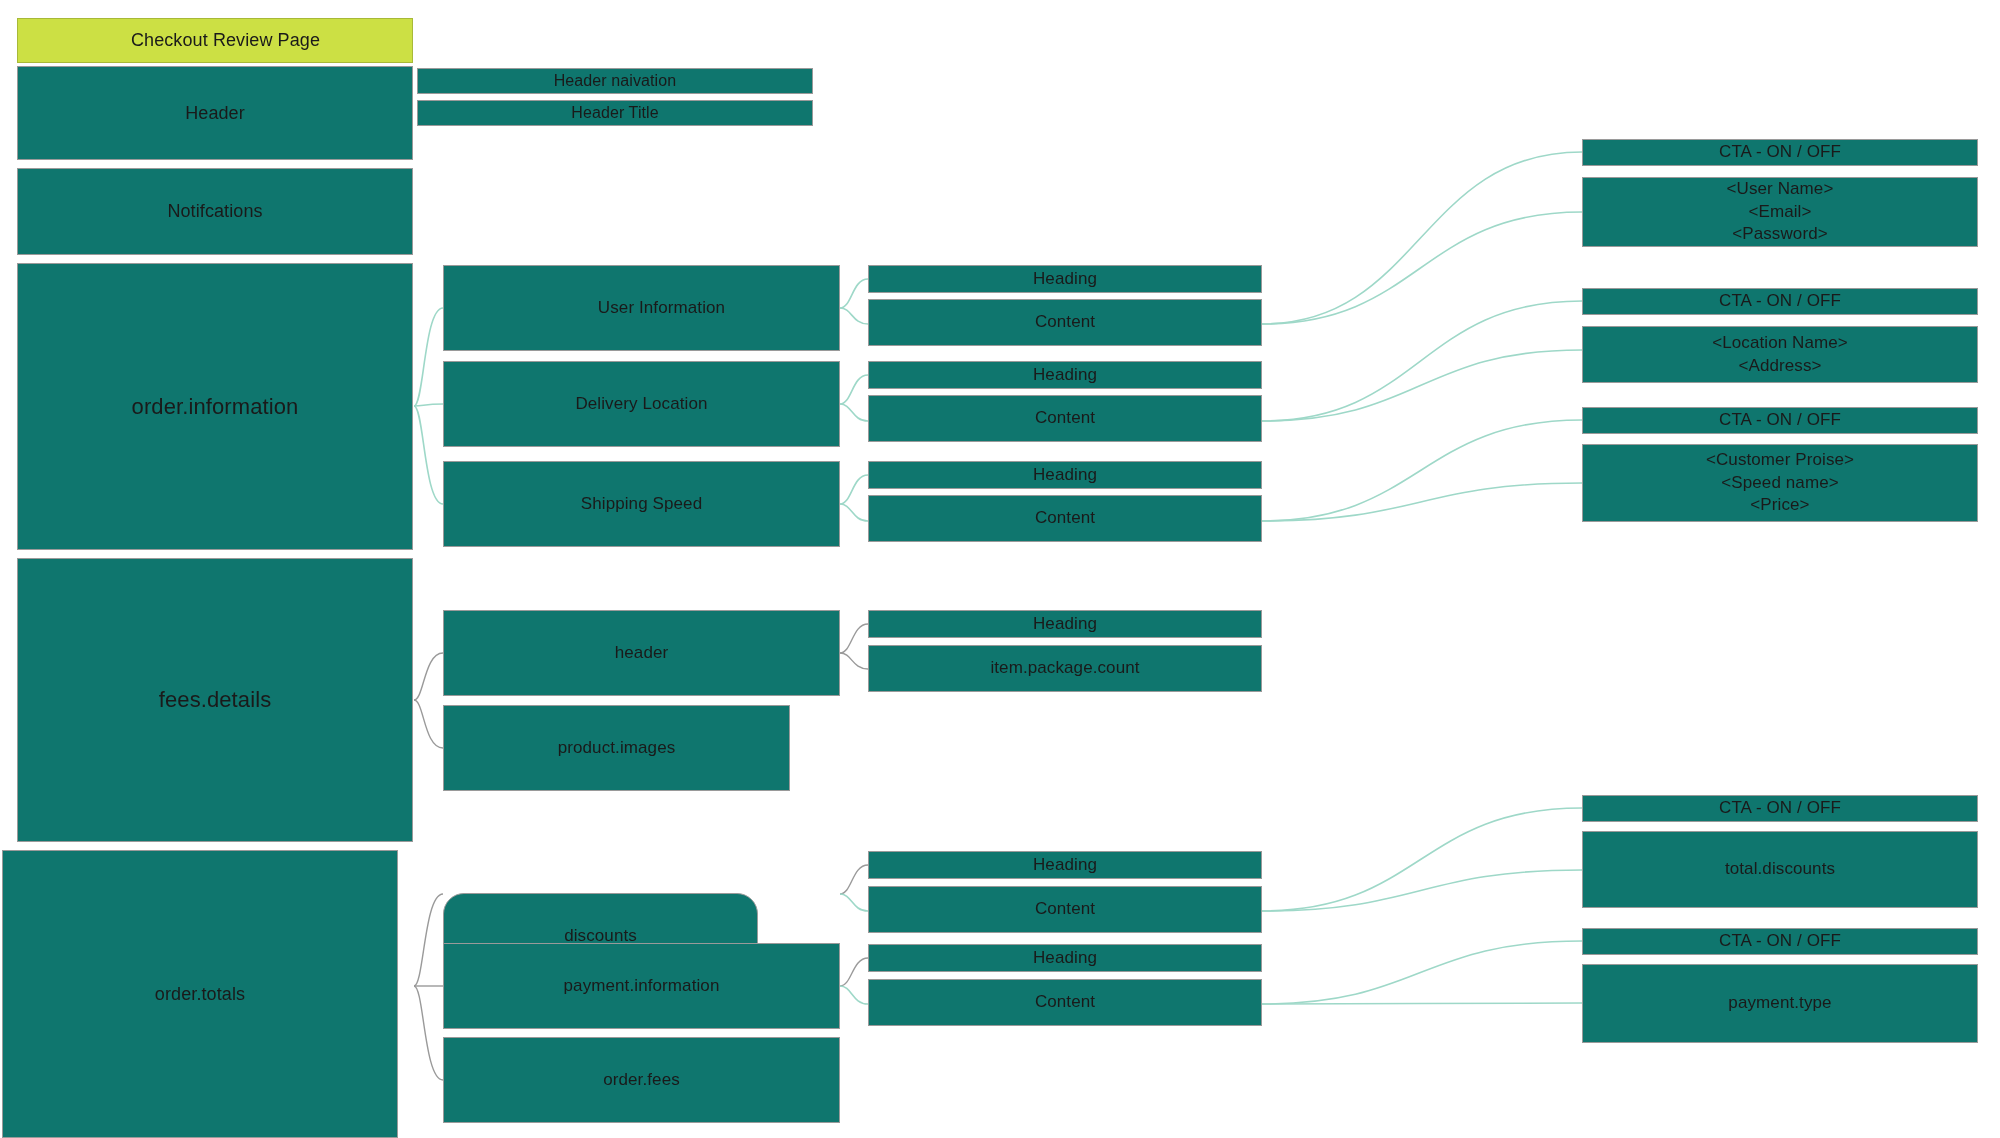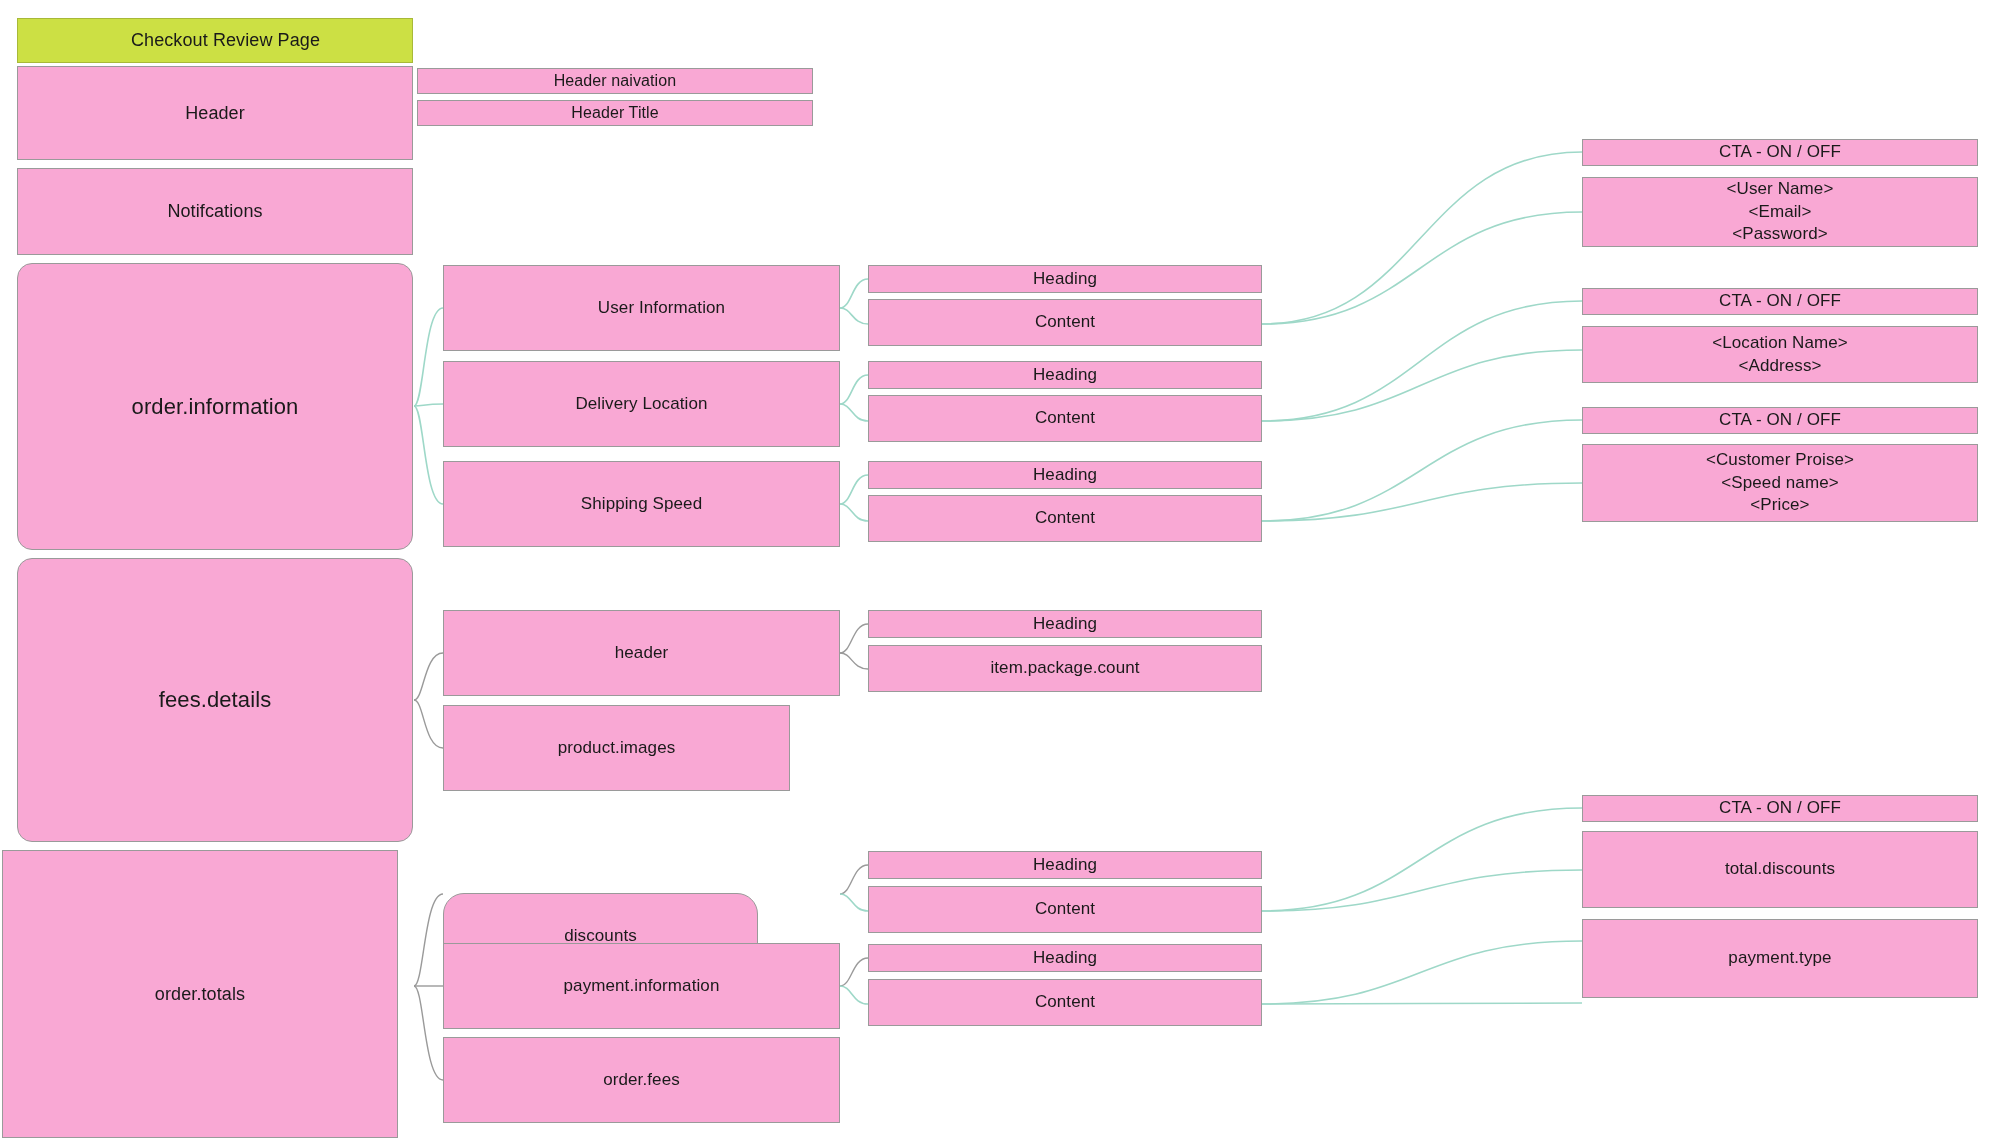--- a/index.html
+++ b/index.html
@@ -11,39 +11,39 @@
     position:relative;
     width:2000px;
     height:1138px;
     background:#ffffff;
     overflow:hidden;
   }
   
   .node{
     position:absolute;
     box-sizing:border-box;
-    background:#f9a8d4;
+    background:#0f766e;
     border:1px solid #9a9a9a;
     display:flex;
     align-items:center;
     justify-content:center;
     text-align:center;
     color:#1a1a1a;
     font-size:17px;
     line-height:1.35;
     letter-spacing:.1px;
     padding:2px 8px;
     white-space:pre-line;
     z-index:3;
   }
   .node.accent{
     background:#cce044;
     border-color:#a8b938;
   }
-  .node.big{font-size:22px;border-radius:15px;}
+  .node.big{font-size:22px;}
   .node.mid{font-size:18px;}
   .node.small{font-size:16px;}
   
   #links{
     position:absolute;
     left:0;top:0;
     width:2000px;height:1138px;
     z-index:1;
     pointer-events:none;
   }
@@ -163,15 +163,15 @@
 
   <div class="node" style="left:1582px;top:407px;width:396px;height:27px;">CTA - ON / OFF</div>
   <div class="node" style="left:1582px;top:444px;width:396px;height:78px;">&lt;Customer Proise&gt;
 &lt;Speed name&gt;
 &lt;Price&gt;</div>
 
   <div class="node" style="left:1582px;top:795px;width:396px;height:27px;">CTA - ON / OFF</div>
   <div class="node" style="left:1582px;top:831px;width:396px;height:77px;">total.discounts</div>
 
   <div class="node" style="left:1582px;top:928px;width:396px;height:27px;">CTA - ON / OFF</div>
-  <div class="node" style="left:1582px;top:919px;width:396px;height:79px;">payment.type</div>
+  <div class="node" style="left:1582px;top:964px;width:396px;height:79px;">payment.type</div>
 
 </div>
 
 </body></html>

